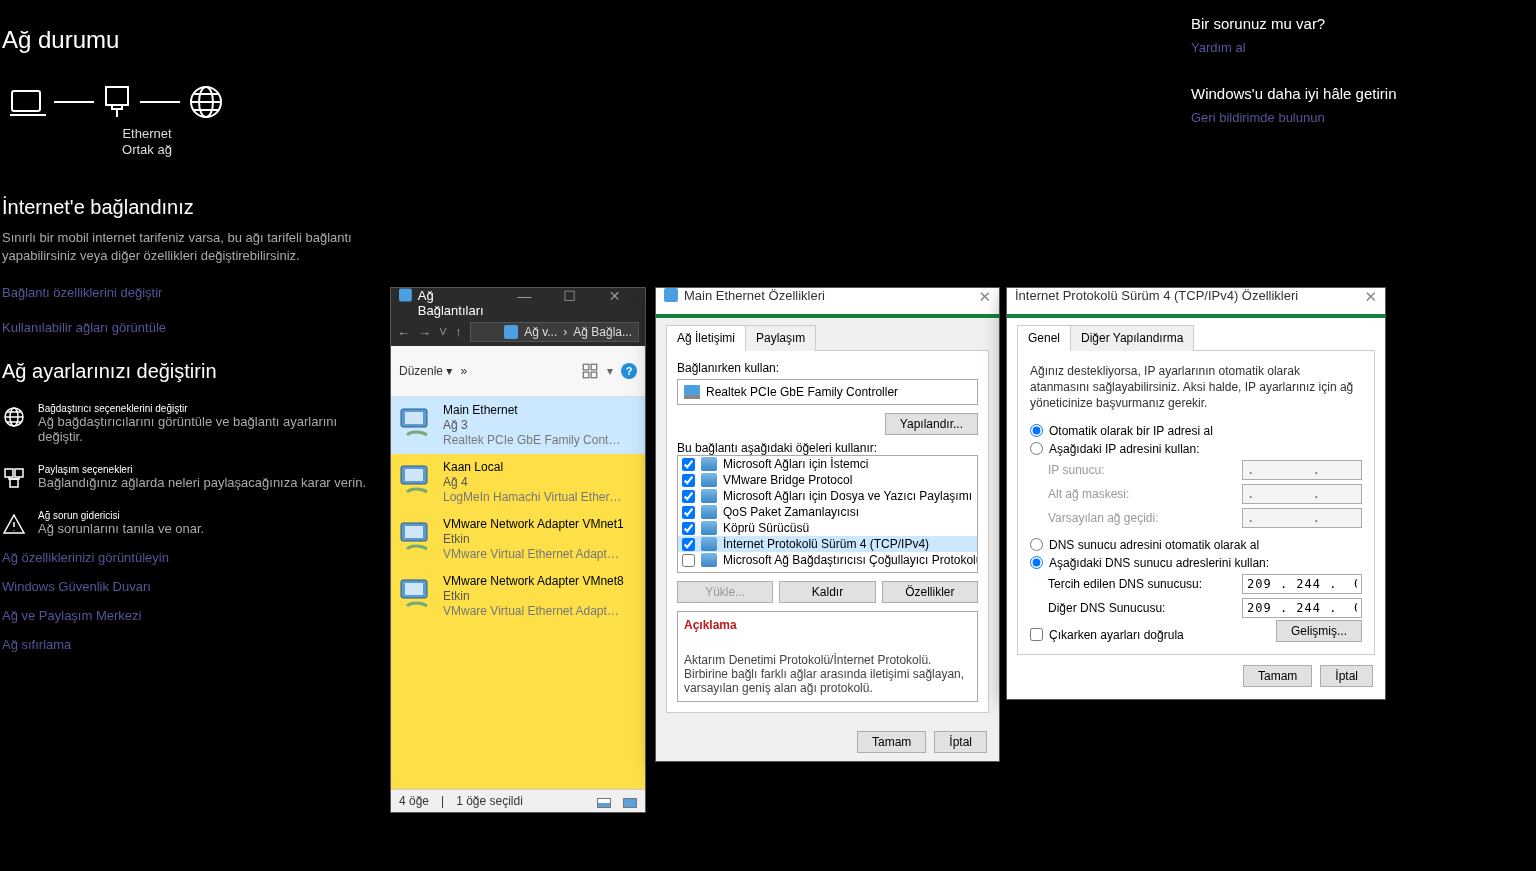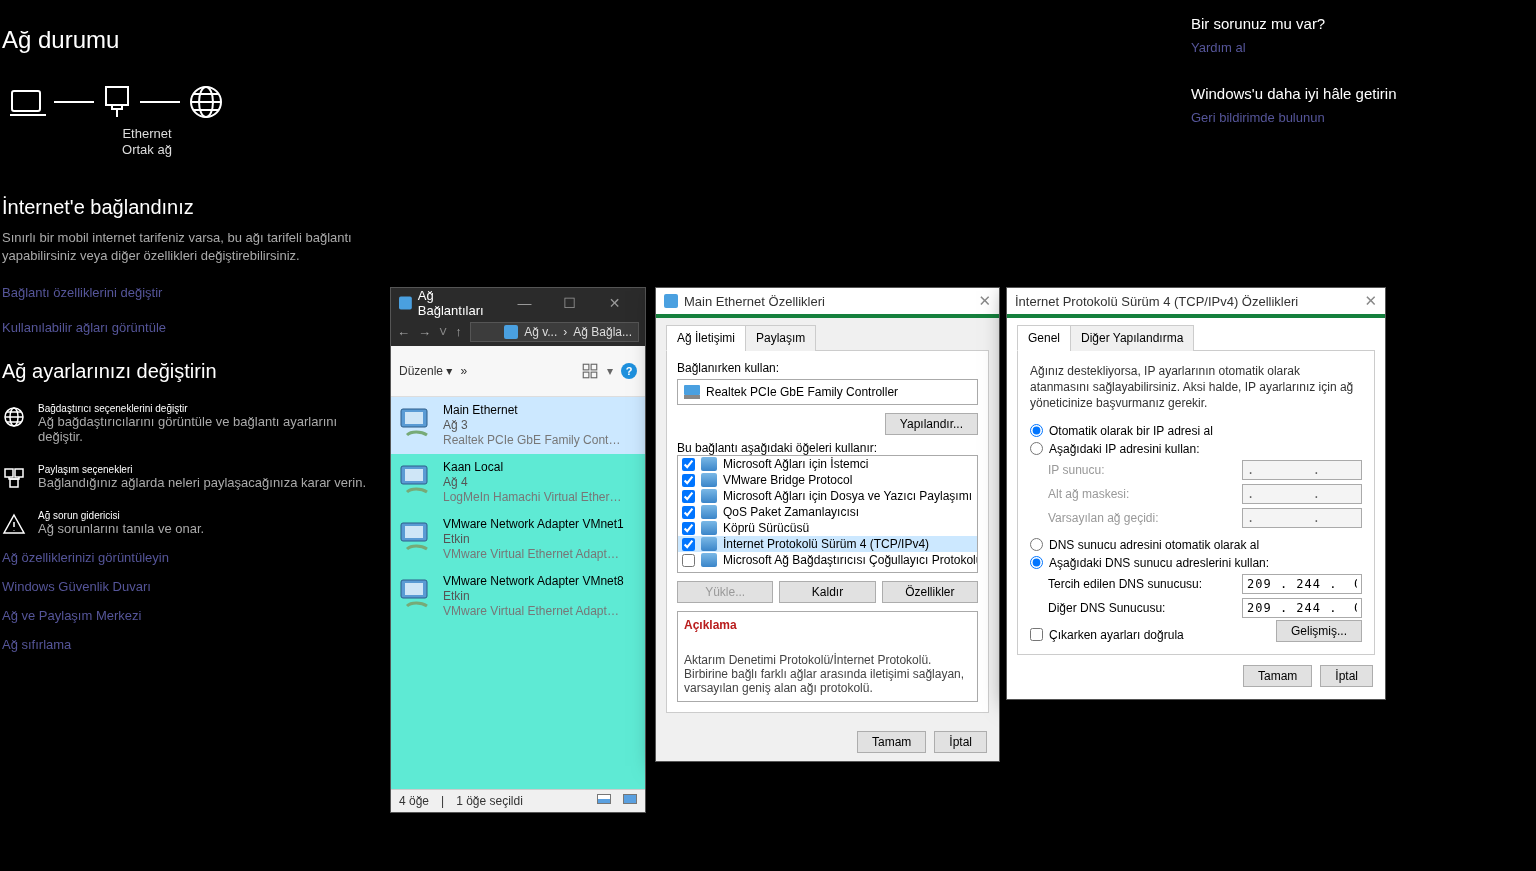--- a/index.html
+++ b/index.html
@@ -21,43 +21,43 @@
   .setting-row .t { font-size: 10px; }
   .setting-row .d { font-size: 13px; color: #aaa; }
 
   
   .sidebar { position: absolute; right: 95px; top: 15px; width: 250px; }
   .sidebar h3 { font-size: 15px; font-weight: 400; margin-bottom: 8px; }
   .sidebar .link { margin-top: 0; margin-bottom: 30px; }
 
   
   .win { position: absolute; background: #f0f0f0; border: 1px solid #555; box-shadow: 0 4px 20px rgba(0,0,0,0.5); font-size: 12px; color: #000; }
-  .win-title { background: #2b2b2b; color: #fff; height: 30px; display: flex; align-items: center; padding: 0 8px; gap: 6px; font-size: 13px; }
+  .win-title { background: #2b2b2b; color: #fff; height: 30px; display: flex; padding: 0 8px; gap: 6px; font-size: 13px; }
   .win-title.light { background: #fff; color: #333; border-bottom: 4px solid #15803d; }
   .win-controls { margin-left: auto; display: flex; gap: 0; }
   .win-controls span { width: 45px; text-align: center; font-size: 14px; color: #aaa; }
   .win-controls.dark span { color: #999; }
 
   
   #win-conn { left: 390px; top: 287px; width: 256px; height: 526px; display: flex; flex-direction: column; }
   #win-conn .nav { background: #2b2b2b; padding: 4px 6px; display: flex; align-items: center; gap: 8px; color: #aaa; font-size: 13px; }
   #win-conn .addr { background: #3c3c3c; border: 1px solid #555; padding: 2px 6px; flex: 1; display: flex; align-items: center; gap: 6px; font-size: 12px; color: #ddd; white-space: nowrap; overflow: hidden; justify-content: flex-end; }
   #win-conn .toolbar { background: #f7f7f7; border-bottom: 1px solid #ddd; padding: 16px 8px; display: flex; align-items: center; gap: 8px; color: #333; }
   #win-conn .toolbar .spacer { flex: 1; }
   #win-conn .toolbar .iconbtn { width: 18px; height: 18px; }
-  #win-conn .list { flex: 1; background: #5eead4; overflow-y: auto; }
+  #win-conn .list { flex: 1; background: #fde047; overflow-y: auto; }
   .conn-item { display: flex; padding: 6px 6px; gap: 6px; cursor: pointer; }
   .conn-item.sel { background: #cce8ff; }
   .conn-icon { width: 40px; height: 40px; position: relative; }
   .conn-icon svg { position: absolute; }
   .conn-text { font-size: 12px; line-height: 1.25; overflow: hidden; }
   .conn-text .n { color: #000; }
   .conn-text .s { color: #555; }
   .conn-text .a { color: #777; white-space: nowrap; overflow: hidden; text-overflow: ellipsis; max-width: 180px; }
-  #win-conn .status { background: #f0f0f0; border-top: 1px solid #ccc; padding: 4px 8px; display: flex; align-items: flex-start; gap: 12px; font-size: 12px; color: #333; }
+  #win-conn .status { background: #f0f0f0; border-top: 1px solid #ccc; padding: 4px 8px; display: flex; align-items: flex-end; gap: 12px; font-size: 12px; color: #333; }
   #win-conn .status .spacer { flex: 1; }
   #win-conn .status .mini { width: 14px; height: 10px; border: 1px solid #777; display: inline-block; }
 
   
   #win-prop { left: 655px; top: 287px; width: 345px; }
   #win-prop .body { padding: 6px 10px 10px; }
   .tabs { display: flex; border-bottom: 1px solid #ccc; }
   .tab { padding: 5px 10px; font-size: 12px; background: #f0f0f0; border: 1px solid #ccc; border-bottom: none; margin-right: -1px; position: relative; top: 1px; cursor: pointer; }
   .tab.active { background: #fff; border-bottom: 1px solid #fff; }
   .tabpane { background: #fff; border: 1px solid #ccc; border-top: none; padding: 10px; }

